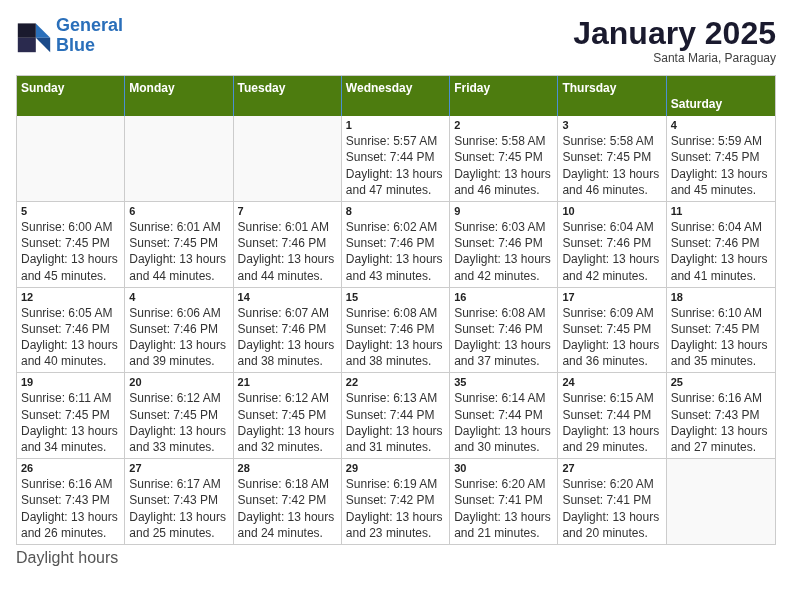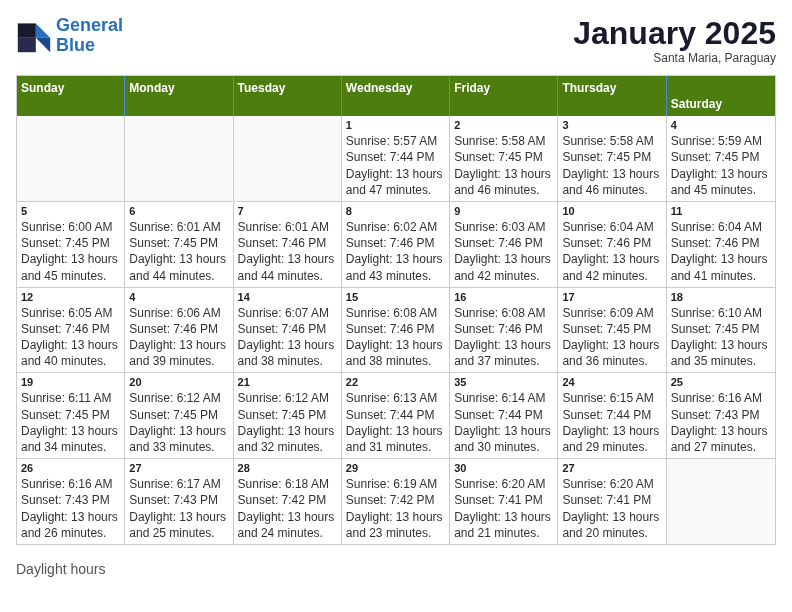--- a/index.html
+++ b/index.html
@@ -104,22 +104,22 @@
       color: #222;
       display: block;
       margin-bottom: 2px;
     }
     .cell-text {
       font-size: 12px;
       color: #333;
       line-height: 1.35;
     }
     .footer-note {
-      margin-top: 16px;
-      font-size: 14px;
+      margin-top: 4px;
+      font-size: 16px;
       color: #555;
       text-align: left;
     }
   </style>
 </head>
 <body>
 
 <div class="page">
   <div class="header">
     <div class="logo">

